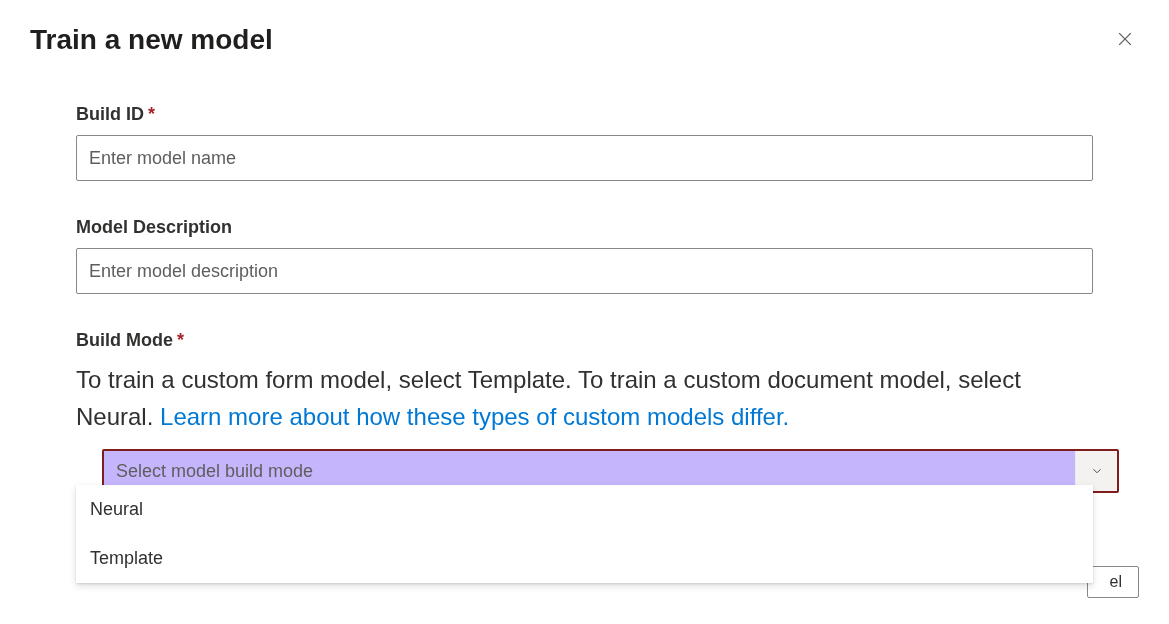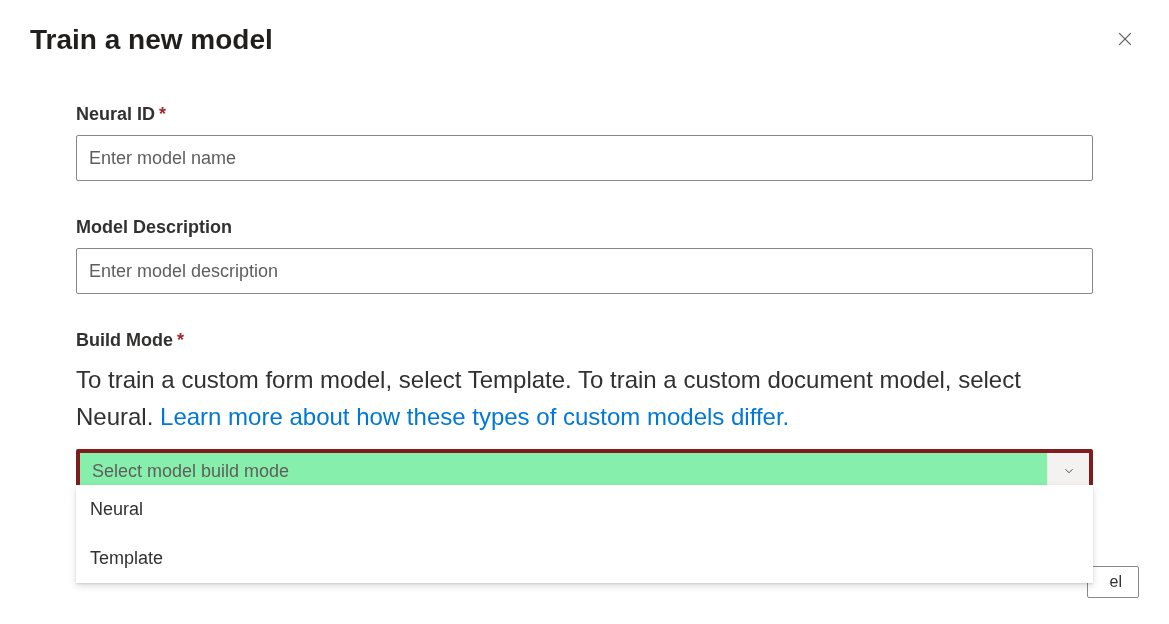--- a/index.html
+++ b/index.html
@@ -66,26 +66,27 @@
     font-size: 24px;
     color: #323130;
     line-height: 1.55;
     margin: 8px 0 14px 0;
   }
   .help-link { color: #0078d4; text-decoration: none; cursor: pointer; }
   .select-wrap { position: relative; }
   .select-box {
     width: 100%;
     height: 44px;
-    border: 4px solid #7f1d1d;
+    border: 2px solid #7f1d1d;
     border-radius: 2px;
-    background: #86efac;
-    display: flex;
-    align-items: center;
-    cursor: pointer;
+    background: #c4b5fd;
+    display: flex;
+    align-items: center;
+    cursor: pointer;
+    margin-left: 26px;
   }
   .select-placeholder {
     flex: 1;
     padding: 0 12px;
     font-size: 18px;
     color: #605e5c;
   }
   .select-caret {
     width: 42px;
     height: 100%;
@@ -147,21 +148,21 @@
           <line x1="19" y1="5" x2="5" y2="19"></line>
         </svg>
       </span>
     </button>
   </div>
 
   <div class="form-area">
 
     <div class="field-group">
       <label class="field-label">
-        <span>Neural ID</span><span class="required-star">*</span>
+        <span>Build ID</span><span class="required-star">*</span>
       </label>
       <input type="text" class="text-input" placeholder="Enter model name" style="">
     </div>
 
     <div class="field-group">
       <label class="field-label">Model Description</label>
       <input type="text" class="text-input" placeholder="Enter model description" style="">
     </div>
 
     <div class="field-group" style="margin-bottom:0;">

